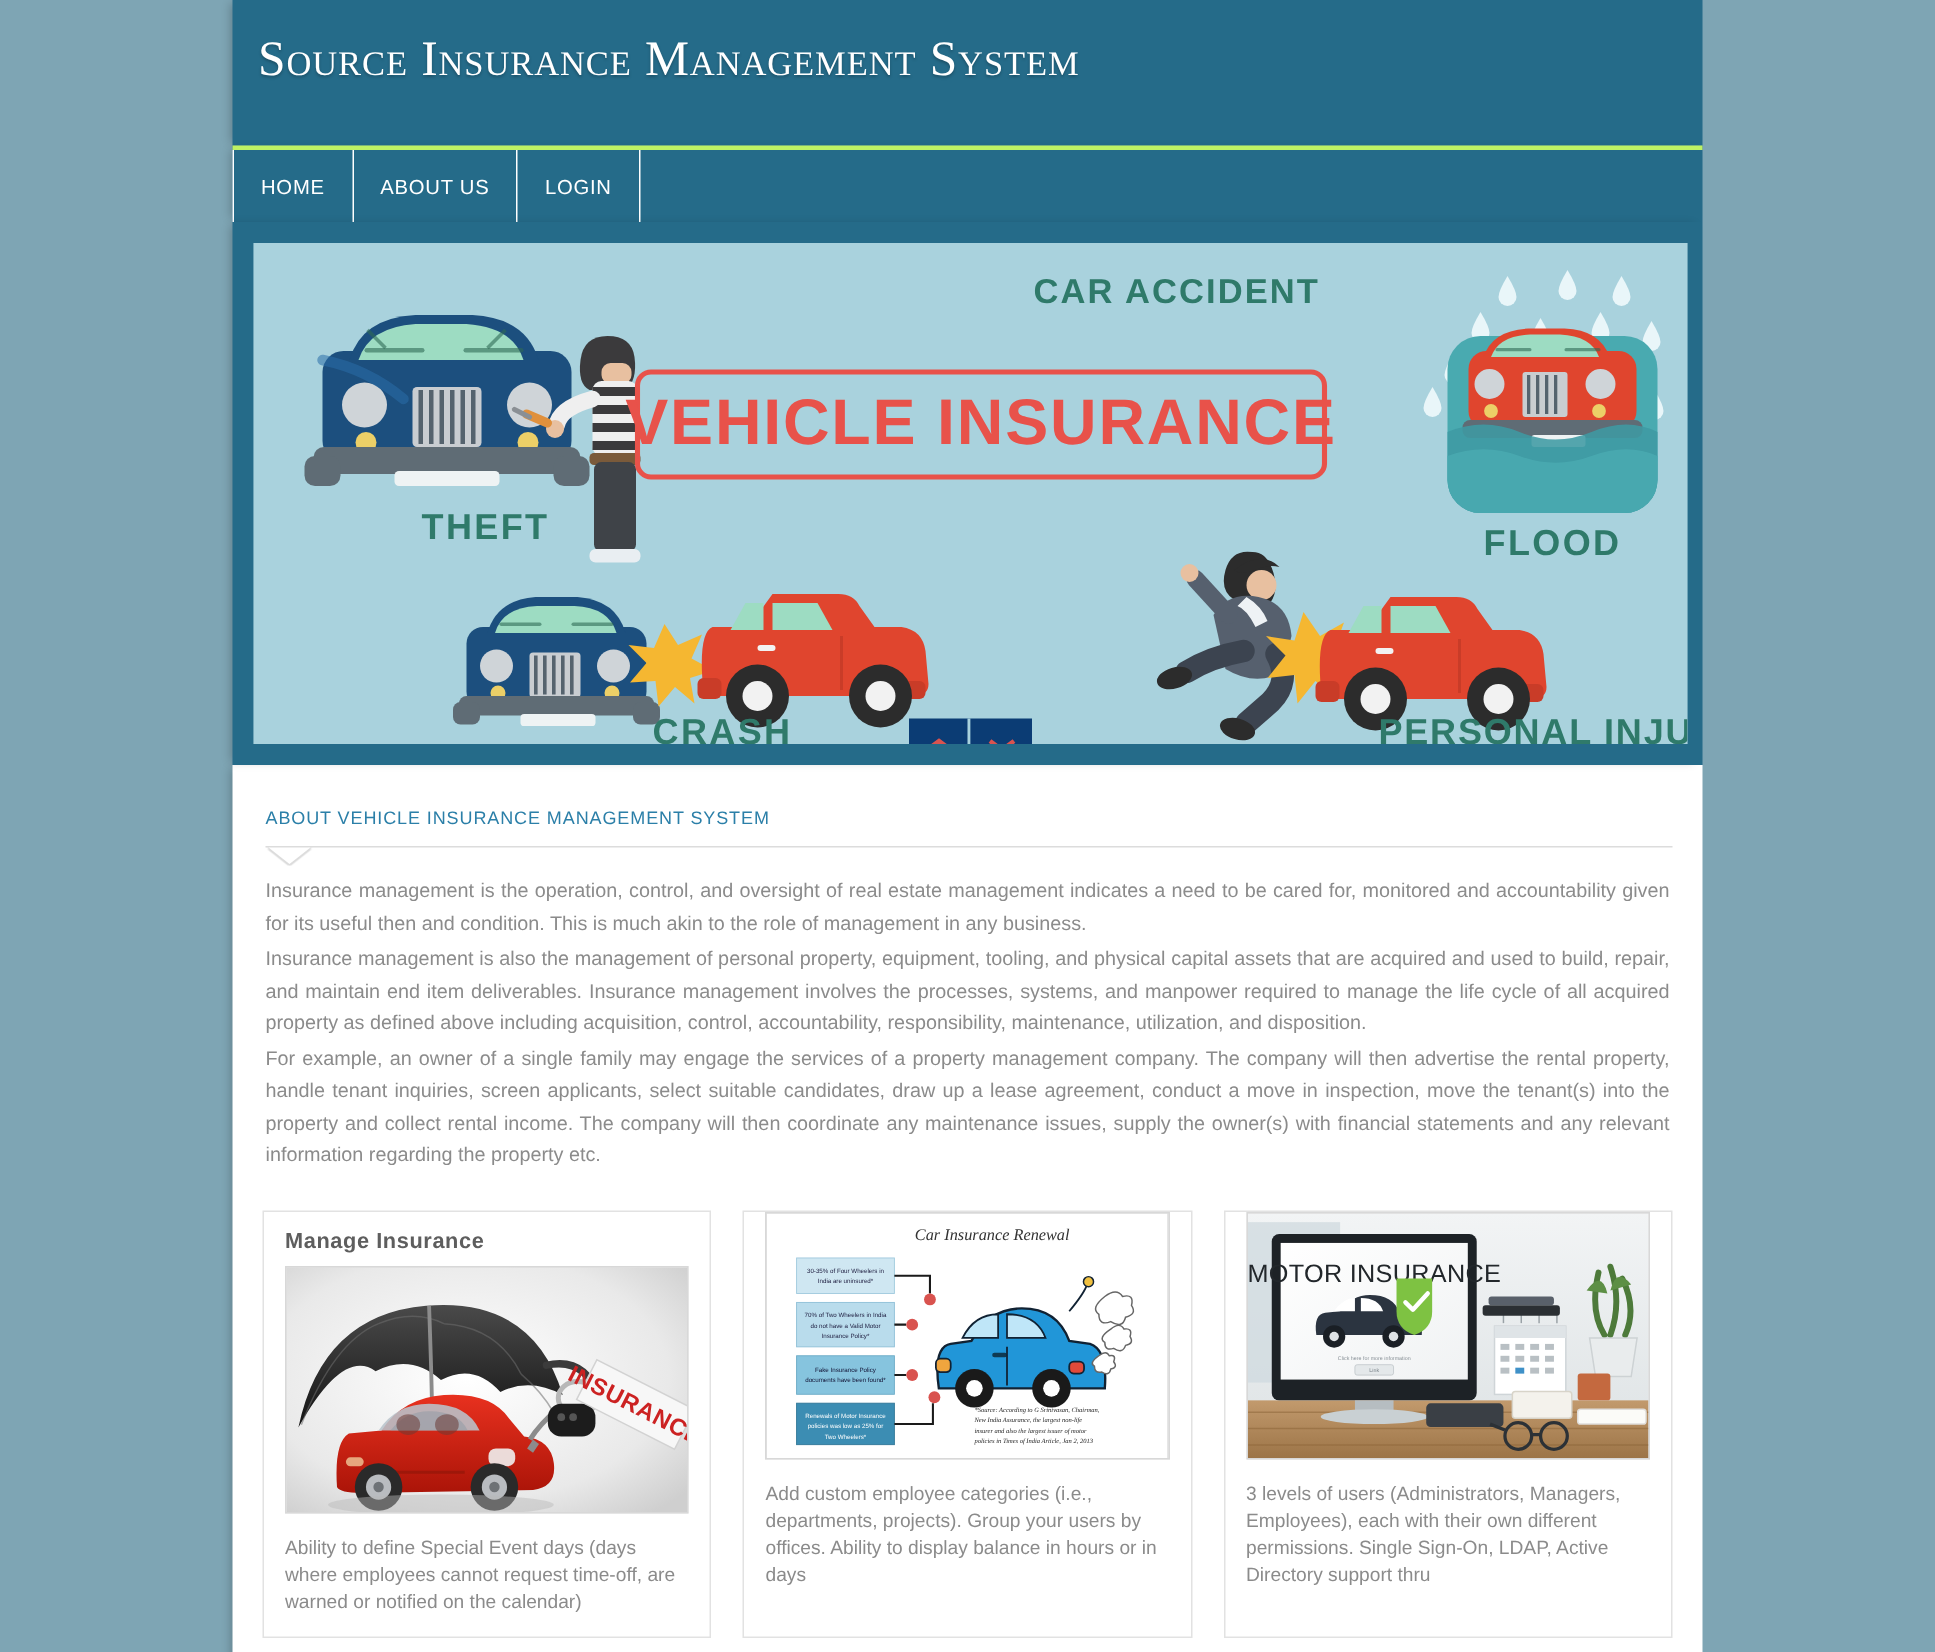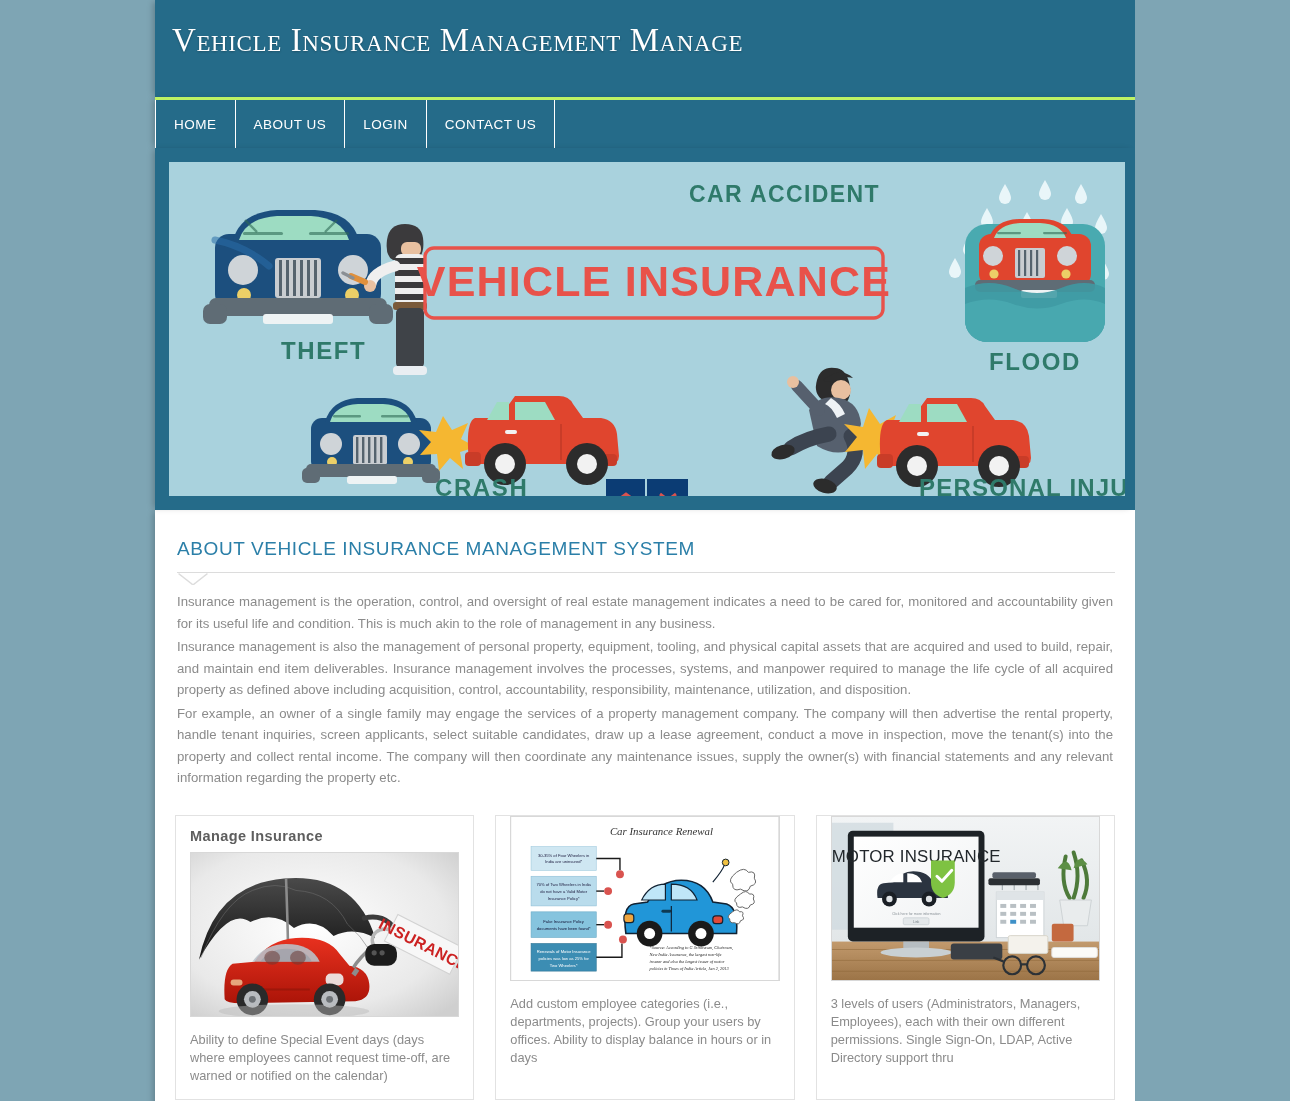--- a/index.html
+++ b/index.html
@@ -110,21 +110,21 @@
   .slider-btn svg { width: 20px; height: 12px; }
 
   
   .content {
     background: #ffffff;
     padding: 20px 20px 38px 20px;
     box-shadow: -4px 0 6px -2px rgba(0,0,0,.22);
   }
   .section-heading {
     color: #2b7fa8;
-    font-size: 19px;
+    font-size: 12px;
     letter-spacing: .6px;
     margin: 8px 0 0 2px;
     font-weight: normal;
     text-transform: uppercase;
   }
   .heading-rule {
     position: relative;
     border-top: 1px solid #dcdcdc;
     margin: 12px 0 18px 2px;
     height: 1px;
@@ -185,29 +185,28 @@
     margin: 0;
     flex: 1 1 auto;
   }
 </style>
 </head>
 <body>
 
 <div class="page">
 
   <header class="site-header">
-    <div class="site-title">Vehicle Insurance Management Manage</div>
+    <div class="site-title">Source Insurance Management System</div>
   </header>
 
   <nav class="nav-wrap">
     <ul class="nav-list">
       <li class="nav-item">HOME</li>
       <li class="nav-item">ABOUT US</li>
       <li class="nav-item">LOGIN</li>
-      <li class="nav-item">CONTACT US</li>
       <li class="nav-item nav-spacer"></li>
     </ul>
   </nav>
 
   <div class="banner-frame">
     <div class="banner">
       <svg viewBox="0 0 956 334" preserveAspectRatio="xMidYMid slice">
         <rect x="0" y="0" width="956" height="334" fill="#a9d2dd"></rect>
 
         <g>
@@ -386,21 +385,21 @@
         </button>
       </div>
     </div>
   </div>
 
   <main class="content">
 
     <h2 class="section-heading">ABOUT VEHICLE INSURANCE MANAGEMENT SYSTEM</h2>
     <div class="heading-rule"></div>
 
-    <p class="about-para">Insurance management is the operation, control, and oversight of real estate management indicates a need to be cared for, monitored and accountability given for its useful life and condition. This is much akin to the role of management in any business.</p>
+    <p class="about-para">Insurance management is the operation, control, and oversight of real estate management indicates a need to be cared for, monitored and accountability given for its useful then and condition. This is much akin to the role of management in any business.</p>
     <p class="about-para">Insurance management is also the management of personal property, equipment, tooling, and physical capital assets that are acquired and used to build, repair, and maintain end item deliverables. Insurance management involves the processes, systems, and manpower required to manage the life cycle of all acquired property as defined above including acquisition, control, accountability, responsibility, maintenance, utilization, and disposition.</p>
     <p class="about-para">For example, an owner of a single family may engage the services of a property management company. The company will then advertise the rental property, handle tenant inquiries, screen applicants, select suitable candidates, draw up a lease agreement, conduct a move in inspection, move the tenant(s) into the property and collect rental income. The company will then coordinate any maintenance issues, supply the owner(s) with financial statements and any relevant information regarding the property etc.</p>
 
     <div class="cards">
 
       <div class="card">
         <h3 class="card-title">Manage Insurance</h3>
         <div class="card-figure">
           <svg viewBox="0 0 270 165" preserveAspectRatio="xMidYMid slice">
             <defs>

